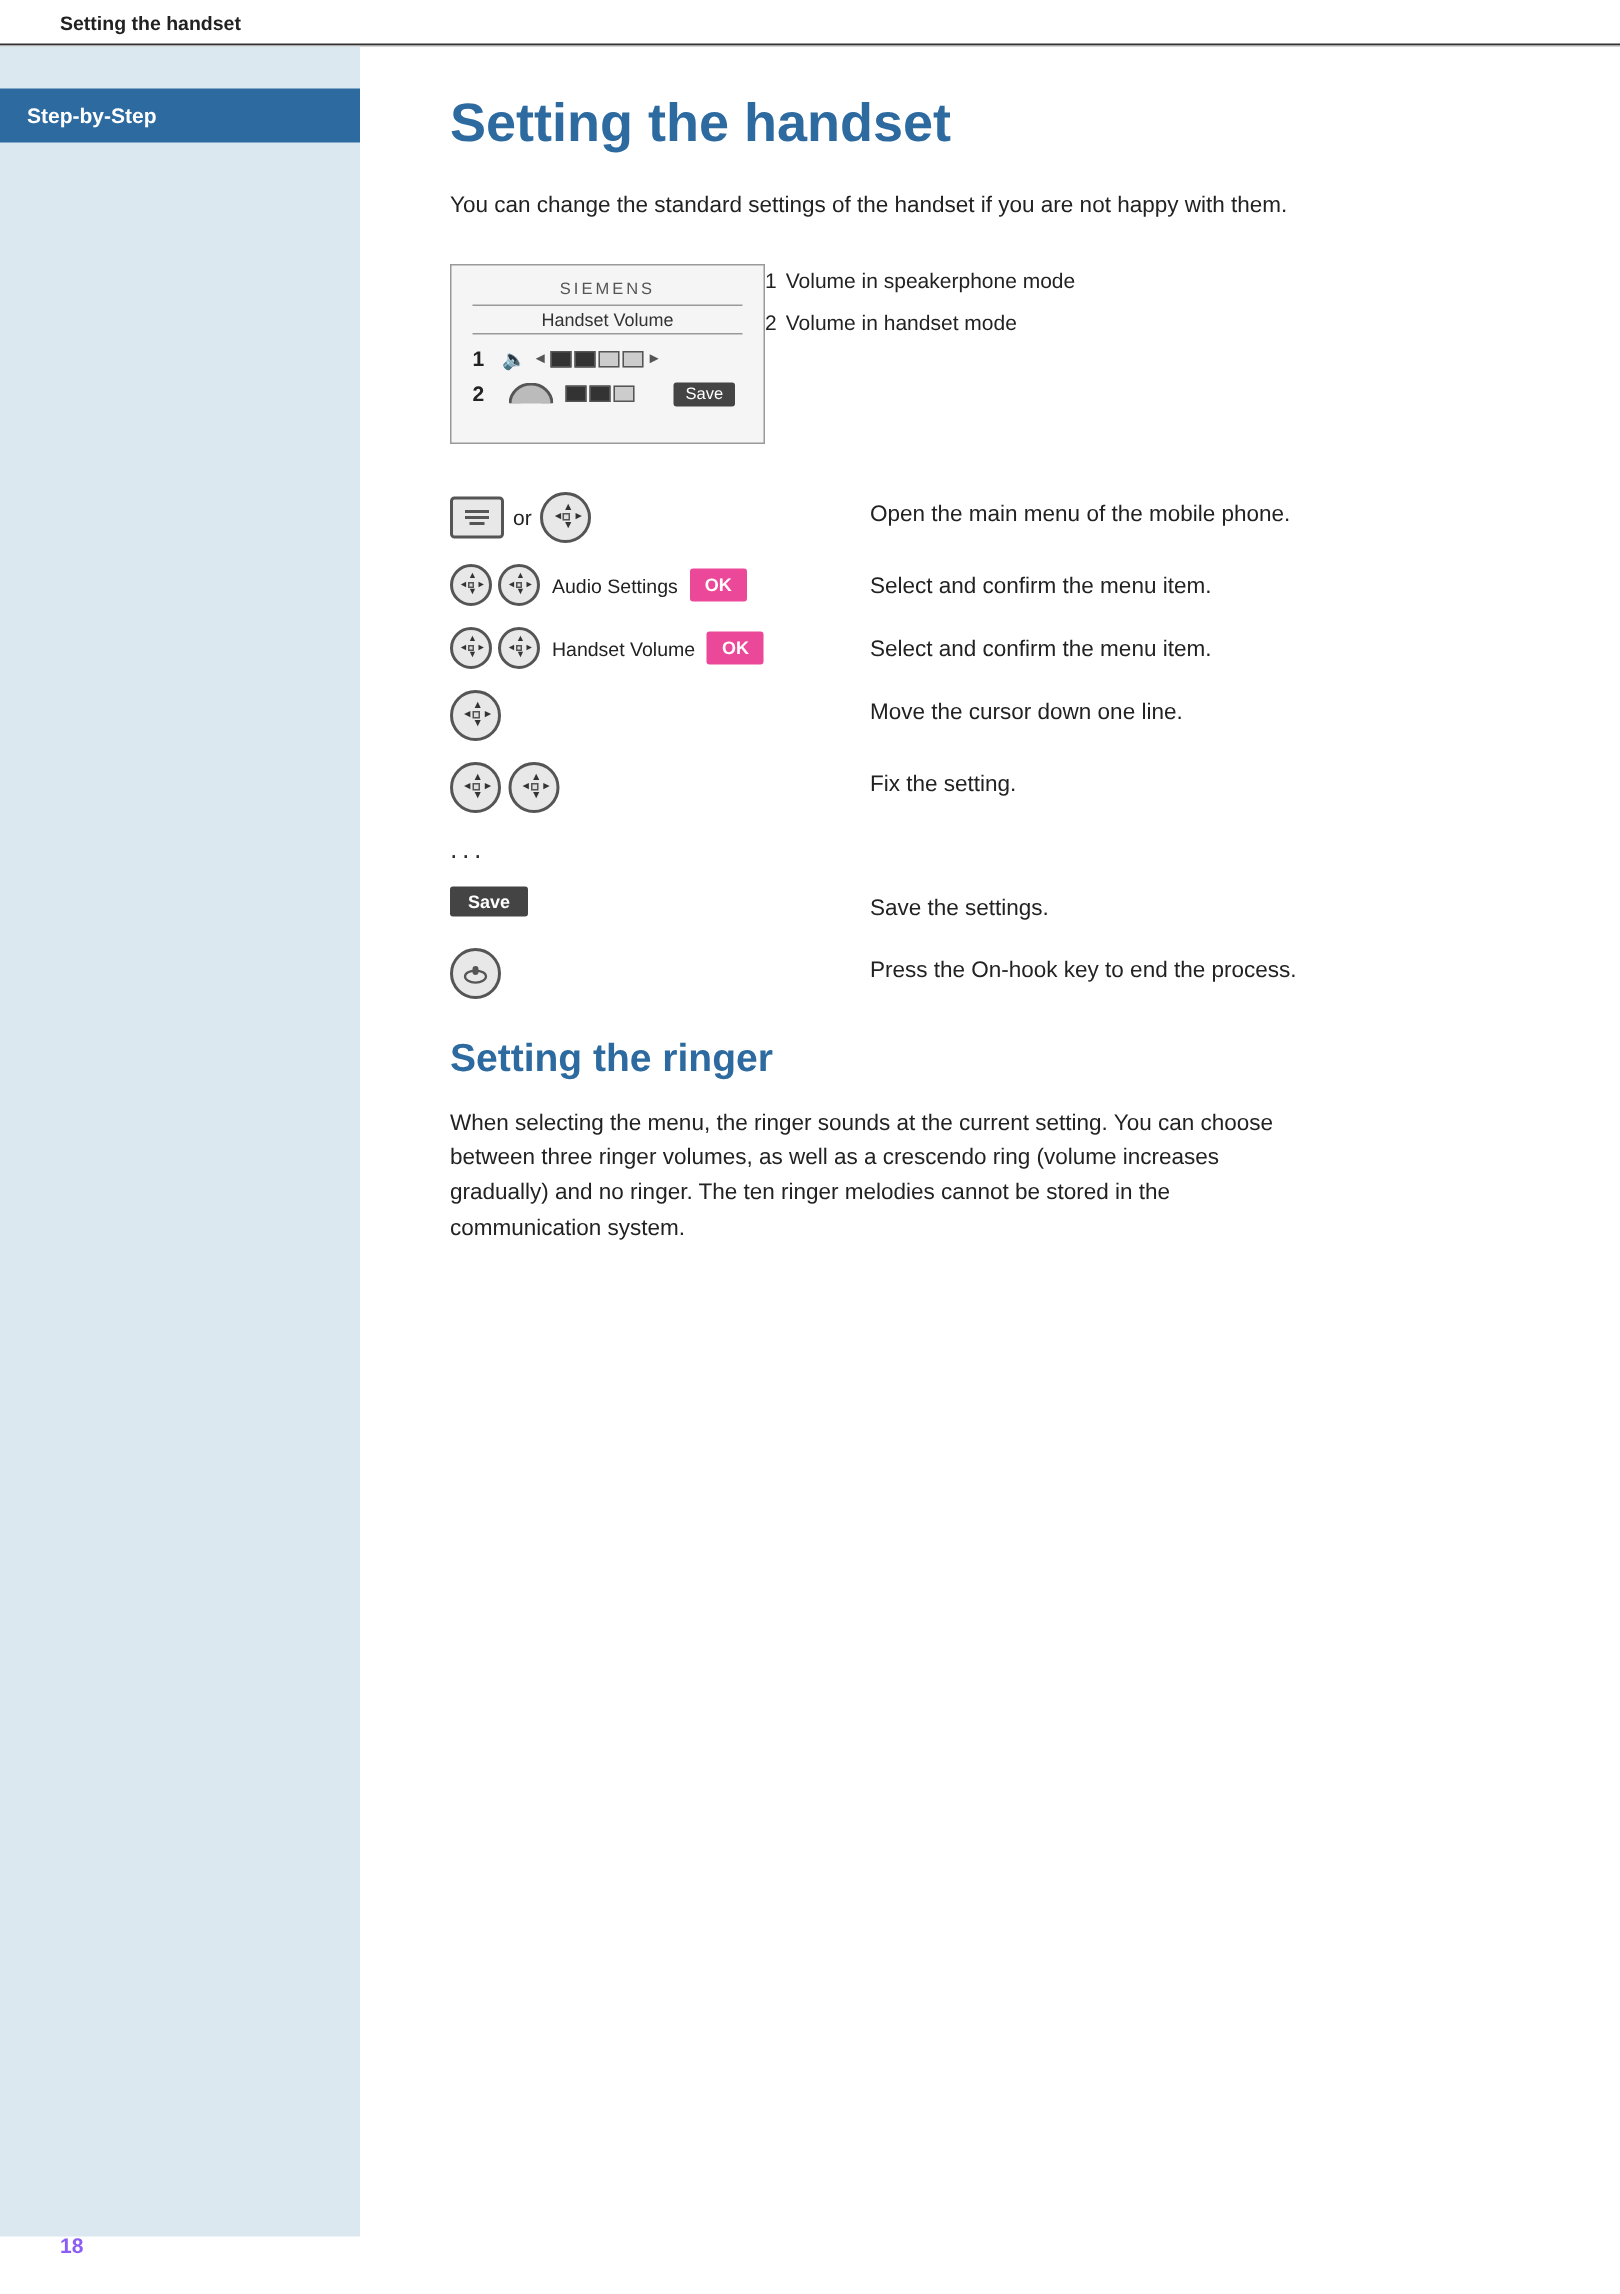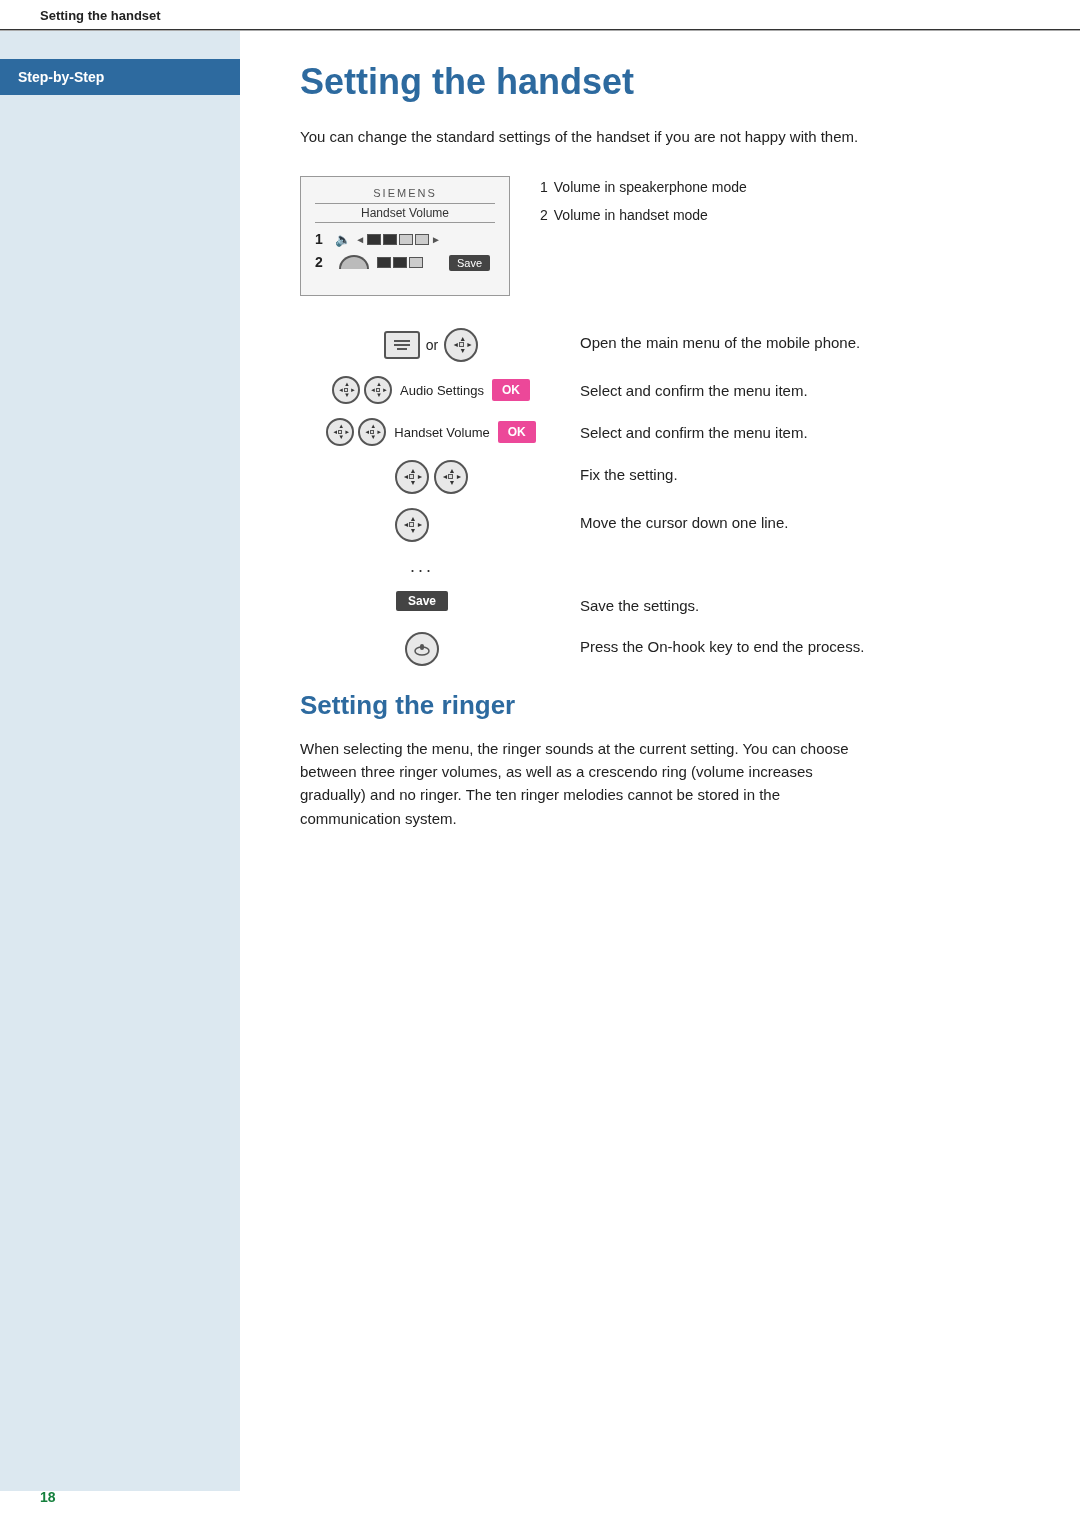--- a/index.html
+++ b/index.html
@@ -85,21 +85,20 @@
       font-weight: bold;
       color: #222;
       margin-bottom: 10px;
     }
 
     
     .device-row {
       display: flex;
       align-items: flex-start;
       margin-bottom: 32px;
-      gap: 30px;
     }
 
     .device-screen {
       border: 1.5px solid #999;
       background: #f5f5f5;
       width: 210px;
       min-height: 120px;
       padding: 10px 14px 14px 14px;
       position: relative;
       flex-shrink: 0;
@@ -191,21 +190,21 @@
       align-items: flex-start;
       margin-bottom: 14px;
       gap: 0;
     }
 
     .step-icons {
       width: 280px;
       flex-shrink: 0;
       display: flex;
       align-items: center;
-      justify-content: center;
+      justify-content: flex-start;
       gap: 4px;
       padding-right: 18px;
     }
 
     .step-text {
       flex: 1;
       font-size: 15px;
       color: #222;
       line-height: 1.5;
       padding-top: 4px;
@@ -308,21 +307,21 @@
       max-width: 560px;
     }
 
     
     .page-number {
       position: absolute;
       bottom: 24px;
       left: 40px;
       font-size: 14px;
       font-weight: bold;
-      color: #15803d;
+      color: #8b5cf6;
     }
 
     
     .divider {
       border: none;
       border-top: 1px solid #aaa;
       margin: 0 0 0 0;
     }
 
     
@@ -495,20 +494,41 @@
             </div>
             <span class="step-label" style="margin: 0 4px; font-size:13px;">Handset Volume</span>
             <div class="ok-btn">OK</div>
           </div>
         </div>
         <div class="step-text">Select and confirm the menu item.</div>
       </div>
 
       <div class="step-row">
         <div class="step-icons">
+          <div style="display:flex; align-items:center; justify-content:flex-end;">
+            <div class="nav-icon" style="margin-right:39px;">
+              <div style="display:grid; grid-template-columns:1fr 1fr 1fr; grid-template-rows:1fr 1fr 1fr; width:18px; height:18px; font-size:7px; text-align:center; line-height:6px;">
+                <span></span>
+                  <span>▲</span>
+                  <span></span>
+                <span>◄</span>
+                  <span style="width:5px;height:5px;border:1px solid #555;display:inline-block;background:#ddd;"></span>
+                  <span>►</span>
+                <span></span>
+                  <span>▼</span>
+                  <span></span>
+              </div>
+            </div>
+          </div>
+        </div>
+        <div class="step-text">Move the cursor down one line.</div>
+      </div>
+
+      <div class="step-row">
+        <div class="step-icons">
           <div style="display:flex; align-items:center; gap:5px; justify-content:flex-end;">
             <div class="nav-icon">
               <div style="display:grid; grid-template-columns:1fr 1fr 1fr; grid-template-rows:1fr 1fr 1fr; width:18px; height:18px; font-size:7px; text-align:center; line-height:6px;">
                 <span></span>
                   <span>▲</span>
                   <span></span>
                 <span>◄</span>
                   <span style="width:5px;height:5px;border:1px solid #555;display:inline-block;background:#ddd;"></span>
                   <span>►</span>
                 <span></span>
@@ -525,41 +545,20 @@
                   <span style="width:5px;height:5px;border:1px solid #555;display:inline-block;background:#ddd;"></span>
                   <span>►</span>
                 <span></span>
                   <span>▼</span>
                   <span></span>
               </div>
             </div>
           </div>
         </div>
         <div class="step-text">Fix the setting.</div>
-      </div>
-
-      <div class="step-row">
-        <div class="step-icons">
-          <div style="display:flex; align-items:center; justify-content:flex-end;">
-            <div class="nav-icon" style="margin-right:39px;">
-              <div style="display:grid; grid-template-columns:1fr 1fr 1fr; grid-template-rows:1fr 1fr 1fr; width:18px; height:18px; font-size:7px; text-align:center; line-height:6px;">
-                <span></span>
-                  <span>▲</span>
-                  <span></span>
-                <span>◄</span>
-                  <span style="width:5px;height:5px;border:1px solid #555;display:inline-block;background:#ddd;"></span>
-                  <span>►</span>
-                <span></span>
-                  <span>▼</span>
-                  <span></span>
-              </div>
-            </div>
-          </div>
-        </div>
-        <div class="step-text">Move the cursor down one line.</div>
       </div>
 
       <div class="step-row">
         <div class="step-icons">
           <div style="display:flex; align-items:center; justify-content:flex-end; padding-right:18px;">
             <span class="dots-text">...</span>
           </div>
         </div>
         <div class="step-text"></div>
       </div>

